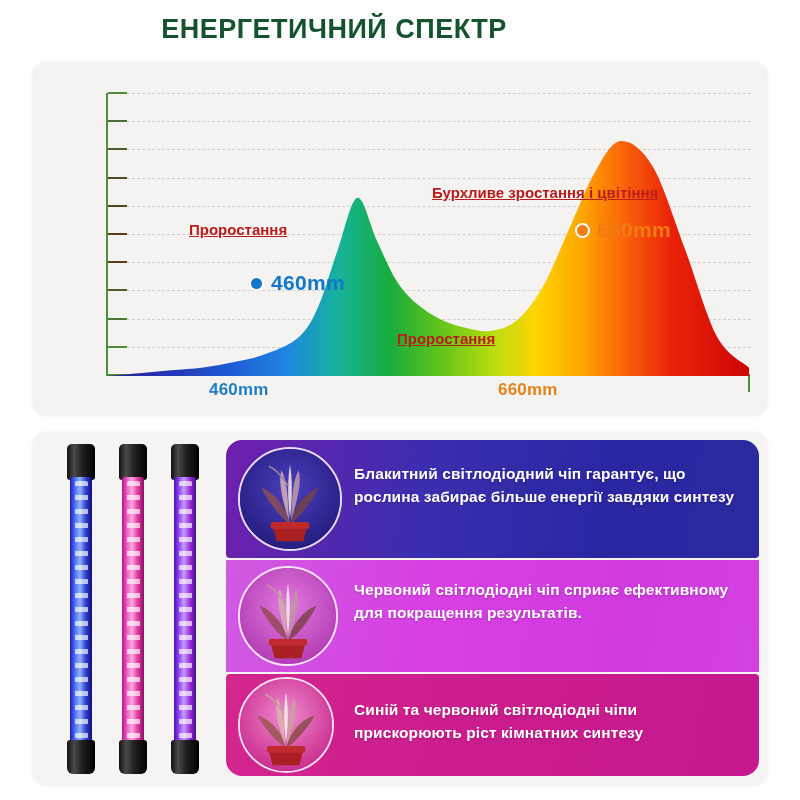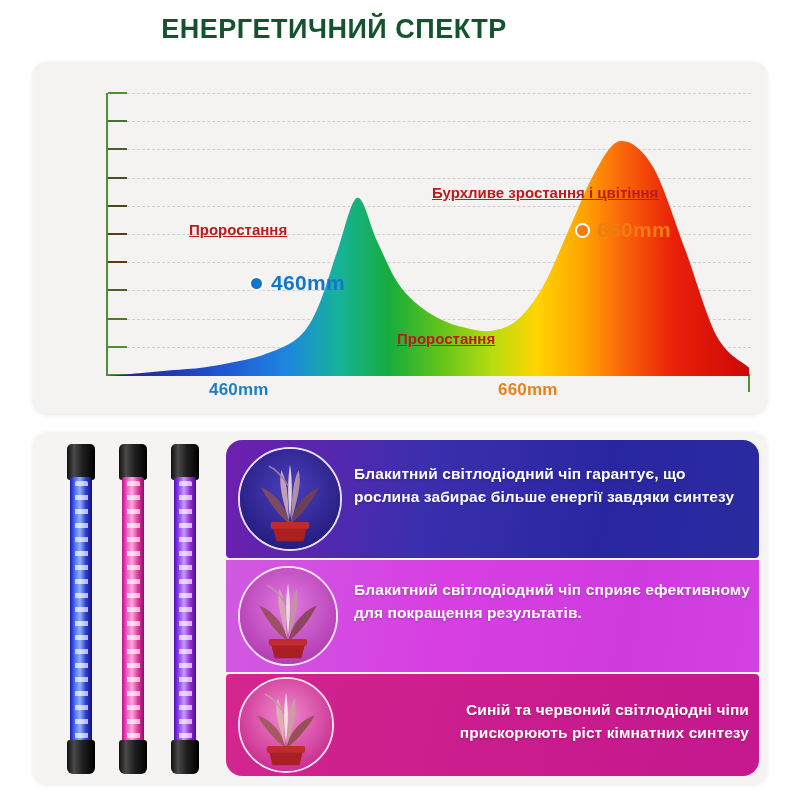--- a/index.html
+++ b/index.html
@@ -143,21 +143,21 @@
 
   
   .panels { position: absolute; left: 193px; top: 8px; width: 533px; height: 336px; }
   .panel {
     position: absolute; left: 0; width: 533px;
     display: flex; align-items: center;
     overflow: hidden;
   }
   .panel1 { top: 0;   height: 118px; background: linear-gradient(100deg,#6f1fae 0%,#3a2fae 38%,#2a26a2 70%,#2a2a9e 100%); border-radius: 16px 16px 4px 4px; }
   .panel2 { top: 120px; height: 112px; background: linear-gradient(100deg,#d05ae0 0%,#d73fe3 40%,#cf3adf 75%,#d241e1 100%); }
-  .panel3 { top: 234px; height: 102px; background: linear-gradient(100deg,#d4268f 0%,#cb1d8d 45%,#c5188f 100%); border-radius: 4px 4px 16px 16px; text-align: right; }
+  .panel3 { top: 234px; height: 102px; background: linear-gradient(100deg,#d4268f 0%,#cb1d8d 45%,#c5188f 100%); border-radius: 4px 4px 16px 16px; }
 
   .thumb {
     position: absolute; left: 12px;
     border-radius: 50%;
     border: 2px solid rgba(255,255,255,.85);
     overflow: hidden;
     flex: none;
   }
   .thumb1 { width: 104px; height: 104px; top: 7px; }
   .thumb2 { width: 100px; height: 100px; top: 6px; }
@@ -327,21 +327,21 @@
               <path d="M0,0 C-9,-27 -12,-43 -9,-54 C-2,-43 -2,-19 -1,-2 Z" fill="#d4a3b4"></path>
               <path d="M0,0 C9,-27 12,-43 9,-54 C2,-43 2,-19 1,-2 Z" fill="#c491a6"></path>
               <path d="M0,-6 C-3,-29 -2,-48 0,-60 C2,-48 3,-29 0,-6 Z" fill="#f0dbe2"></path>
               <path d="M-2,-38 C-10,-50 -16,-56 -22,-58" stroke="#bb94a4" stroke-width="1.6" fill="none"></path>
             </g>
             <path d="M32,78 L68,78 L64,94 L36,94 Z" fill="#a81f24"></path>
             <rect x="30" y="74" width="40" height="7" rx="2" fill="#c02a2e"></rect>
           </svg>
         </div>
         <div class="ptext ptext2">
-          <div>Блакитний світлодіодний чіп сприяє ефективному</div>
+          <div>Червоний світлодіодні чіп сприяє ефективному</div>
           <div>для покращення результатів.</div>
         </div>
       </div>
 
       <div class="panel panel3">
         <div class="thumb thumb3">
           <svg class="pot" viewBox="0 0 96 96">
             <defs>
               <radialGradient id="bg3" cx="50%" cy="40%" r="75%">
                 <stop offset="0%" stop-color="#f08ad0"></stop>

